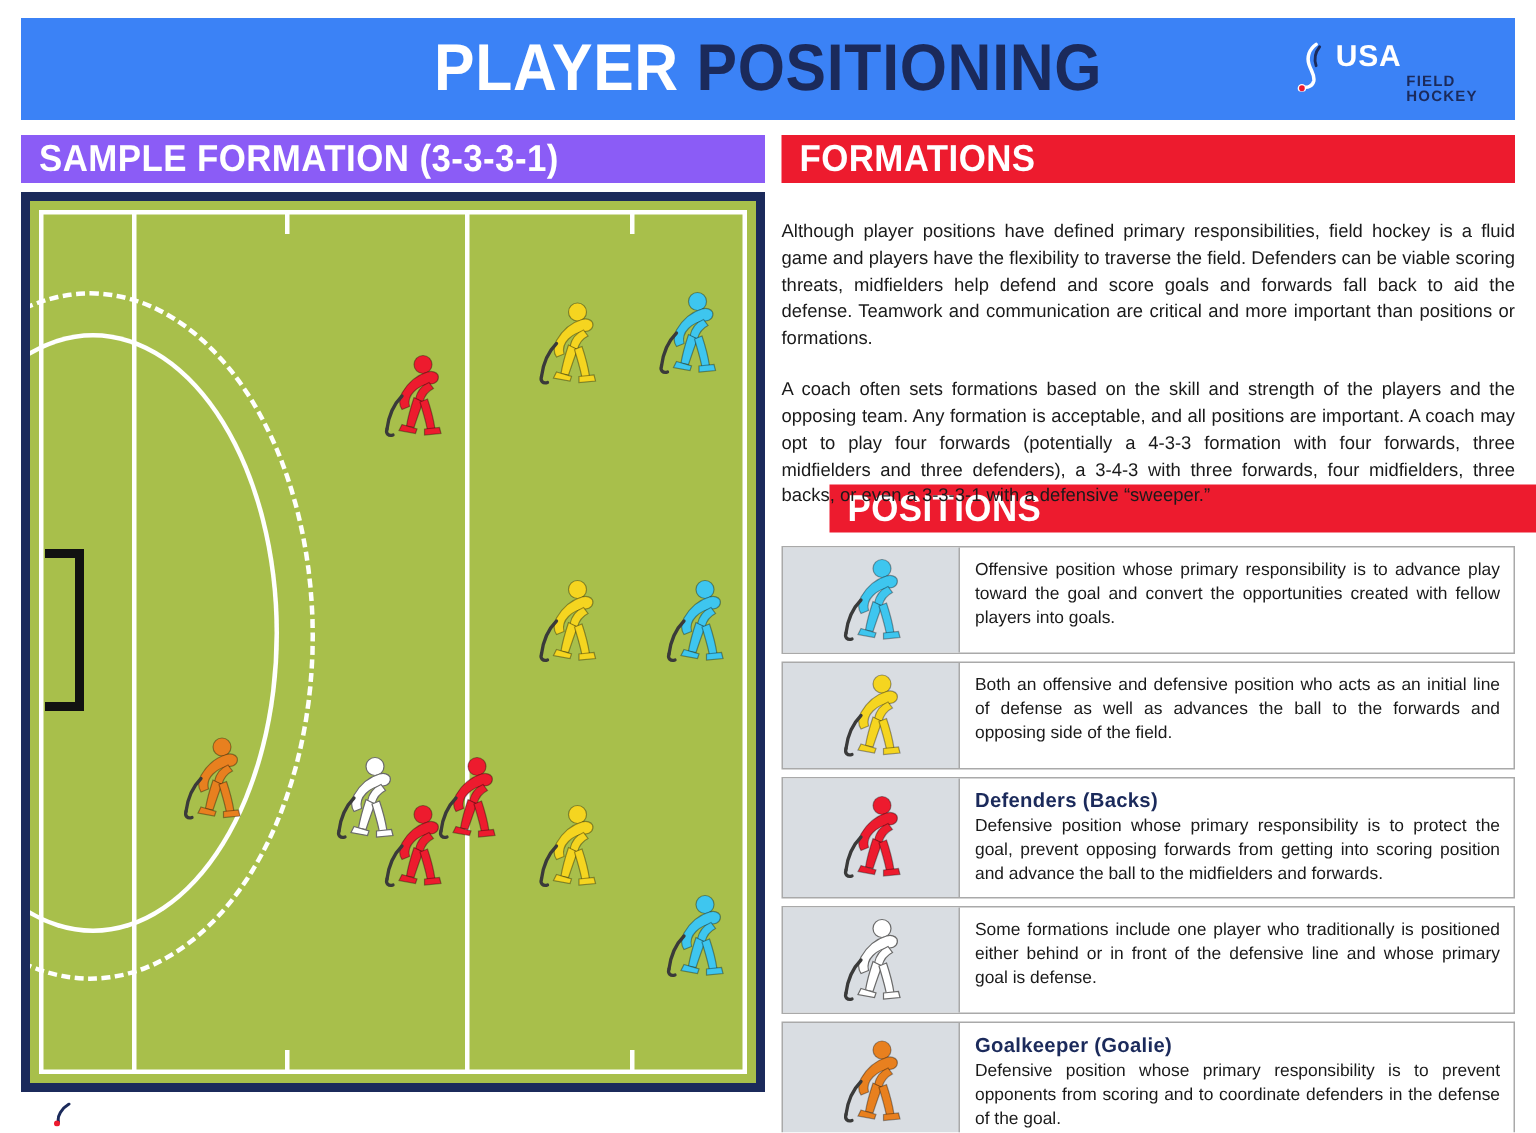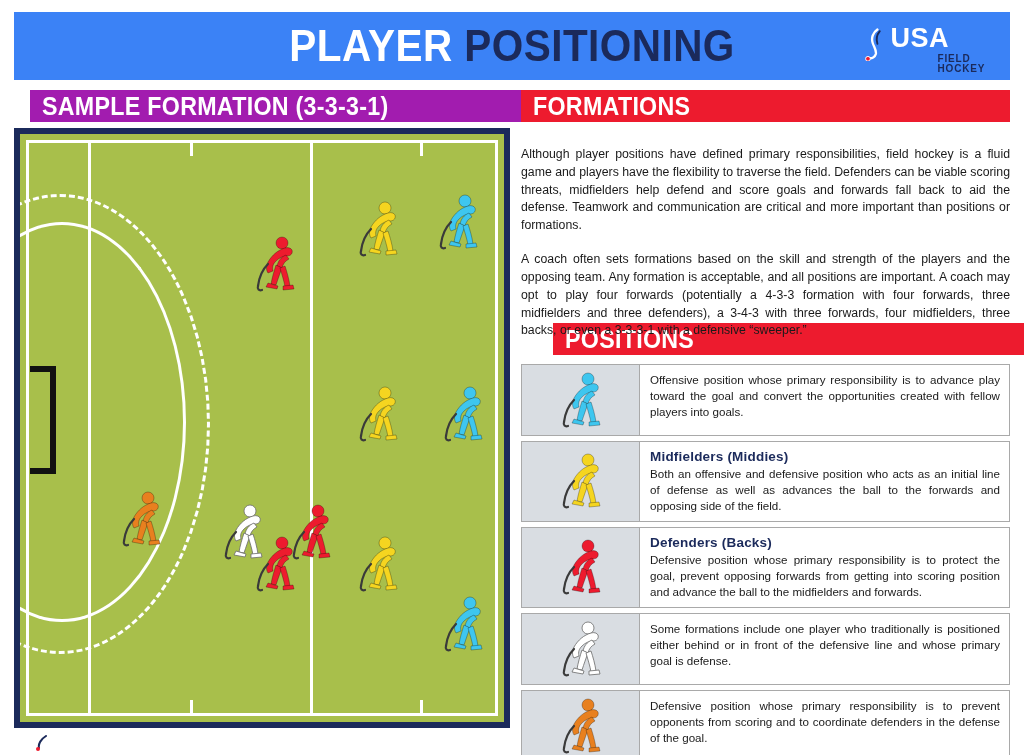--- a/index.html
+++ b/index.html
@@ -42,21 +42,21 @@
     right: 16px; top: 14px;
     width: 130px; height: 46px;
     display: flex;
     align-items: center;
     gap: 6px;
   }
   .logo-mark { width: 26px; height: 42px; position: relative; }
   .logo-text { line-height: 1; }
   .logo-usa {
     color: #ffffff;
-    font-size: 27px;
+    font-size: 20px;
     font-weight: bold;
     letter-spacing: 0.5px;
     font-family: "Liberation Sans Narrow", "Liberation Sans", sans-serif;
   }
   .logo-sub {
     color: #1b2a5b;
     font-size: 10px;
     font-weight: bold;
     letter-spacing: 0.8px;
     margin-top: 2px;
@@ -74,22 +74,21 @@
     font-size: 25px;
     font-weight: bold;
     letter-spacing: 0.3px;
     font-family: "Liberation Sans Narrow", "Liberation Sans", sans-serif;
     transform-origin: left center;
   }
   .banner span { transform: scaleX(0.93); transform-origin: left center; display: inline-block; }
 
   #banner-formation {
     left: 14px; top: 90px; width: 496px; height: 32px;
-    background: #a21caf;
-    margin-left: 16px;
+    background: #8b5cf6;
   }
   #banner-formations {
     left: 521px; top: 90px; width: 489px; height: 32px;
     background: #ed1b2e;
   }
   #banner-positions {
     left: 521px; top: 323px; width: 584px; height: 32px;
     background: #ed1b2e;
     margin-left: 32px;
   }
@@ -469,21 +468,20 @@
       <path d="M24 31 C22 37 20 44 19 50 L24 51 C26 45 28 39 30 34 Z"></path>
       <path d="M28 34 C30 41 32 47 33 53 L38 52 C37 45 35 38 33 32 Z"></path>
       <path d="M16 49 L26 52 L25 55 L14 53 Z"></path>
       <path d="M31 52 L41 51 L42 55 L31 56 Z"></path>
     </g>
     <path d="M16 30 C10 36 7 44 6 52" fill="none" stroke="#3a3a3a" stroke-width="2.2" stroke-linecap="round"></path>
     <path d="M6 52 C5 55 7 57 10 56" fill="none" stroke="#3a3a3a" stroke-width="2.2" stroke-linecap="round"></path>
   </svg>
         </div>
      <div class="card-body">
-       <div class="card-title">Midfielders (Middies)</div>
        <div class="card-desc">Both an offensive and defensive position who acts as an initial line of defense as well as advances the ball to the forwards and opposing side of the field.</div>
      </div>
       </div>
       <div class="card">
         <div class="card-thumb">
           <svg viewBox="0 0 46 60" xmlns="http://www.w3.org/2000/svg">
     <g fill="#ed1b2e" stroke="rgba(0,0,0,0.35)" stroke-width="0.8">
       <circle cx="30" cy="9" r="6"></circle>
       <path d="M33 14 C26 16 20 21 16 28 C14 32 14 36 16 39 L21 37 C20 33 21 30 24 27 C27 24 31 22 35 22 C39 22 41 19 40 16 C39 14 36 13 33 14 Z"></path>
       <path d="M34 21 C29 23 26 27 25 32 L30 34 C31 30 33 27 37 25 Z"></path>
@@ -531,20 +529,21 @@
       <path d="M24 31 C22 37 20 44 19 50 L24 51 C26 45 28 39 30 34 Z"></path>
       <path d="M28 34 C30 41 32 47 33 53 L38 52 C37 45 35 38 33 32 Z"></path>
       <path d="M16 49 L26 52 L25 55 L14 53 Z"></path>
       <path d="M31 52 L41 51 L42 55 L31 56 Z"></path>
     </g>
     <path d="M16 30 C10 36 7 44 6 52" fill="none" stroke="#3a3a3a" stroke-width="2.2" stroke-linecap="round"></path>
     <path d="M6 52 C5 55 7 57 10 56" fill="none" stroke="#3a3a3a" stroke-width="2.2" stroke-linecap="round"></path>
   </svg>
         </div>
      <div class="card-body">
+       <div class="card-title">Goalkeeper (Goalie)</div>
        <div class="card-desc">Defensive position whose primary responsibility is to prevent opponents from scoring and to coordinate defenders in the defense of the goal.</div>
      </div>
       </div>
     </div>
 
   <div class="footer-mark">
     <svg viewBox="0 0 20 16" xmlns="http://www.w3.org/2000/svg">
       <path d="M16 1 C11 4 8 9 9 13" fill="none" stroke="#1b2a5b" stroke-width="2" stroke-linecap="round"></path>
       <circle cx="8" cy="14" r="2" fill="#ed1b2e"></circle>
     </svg>

